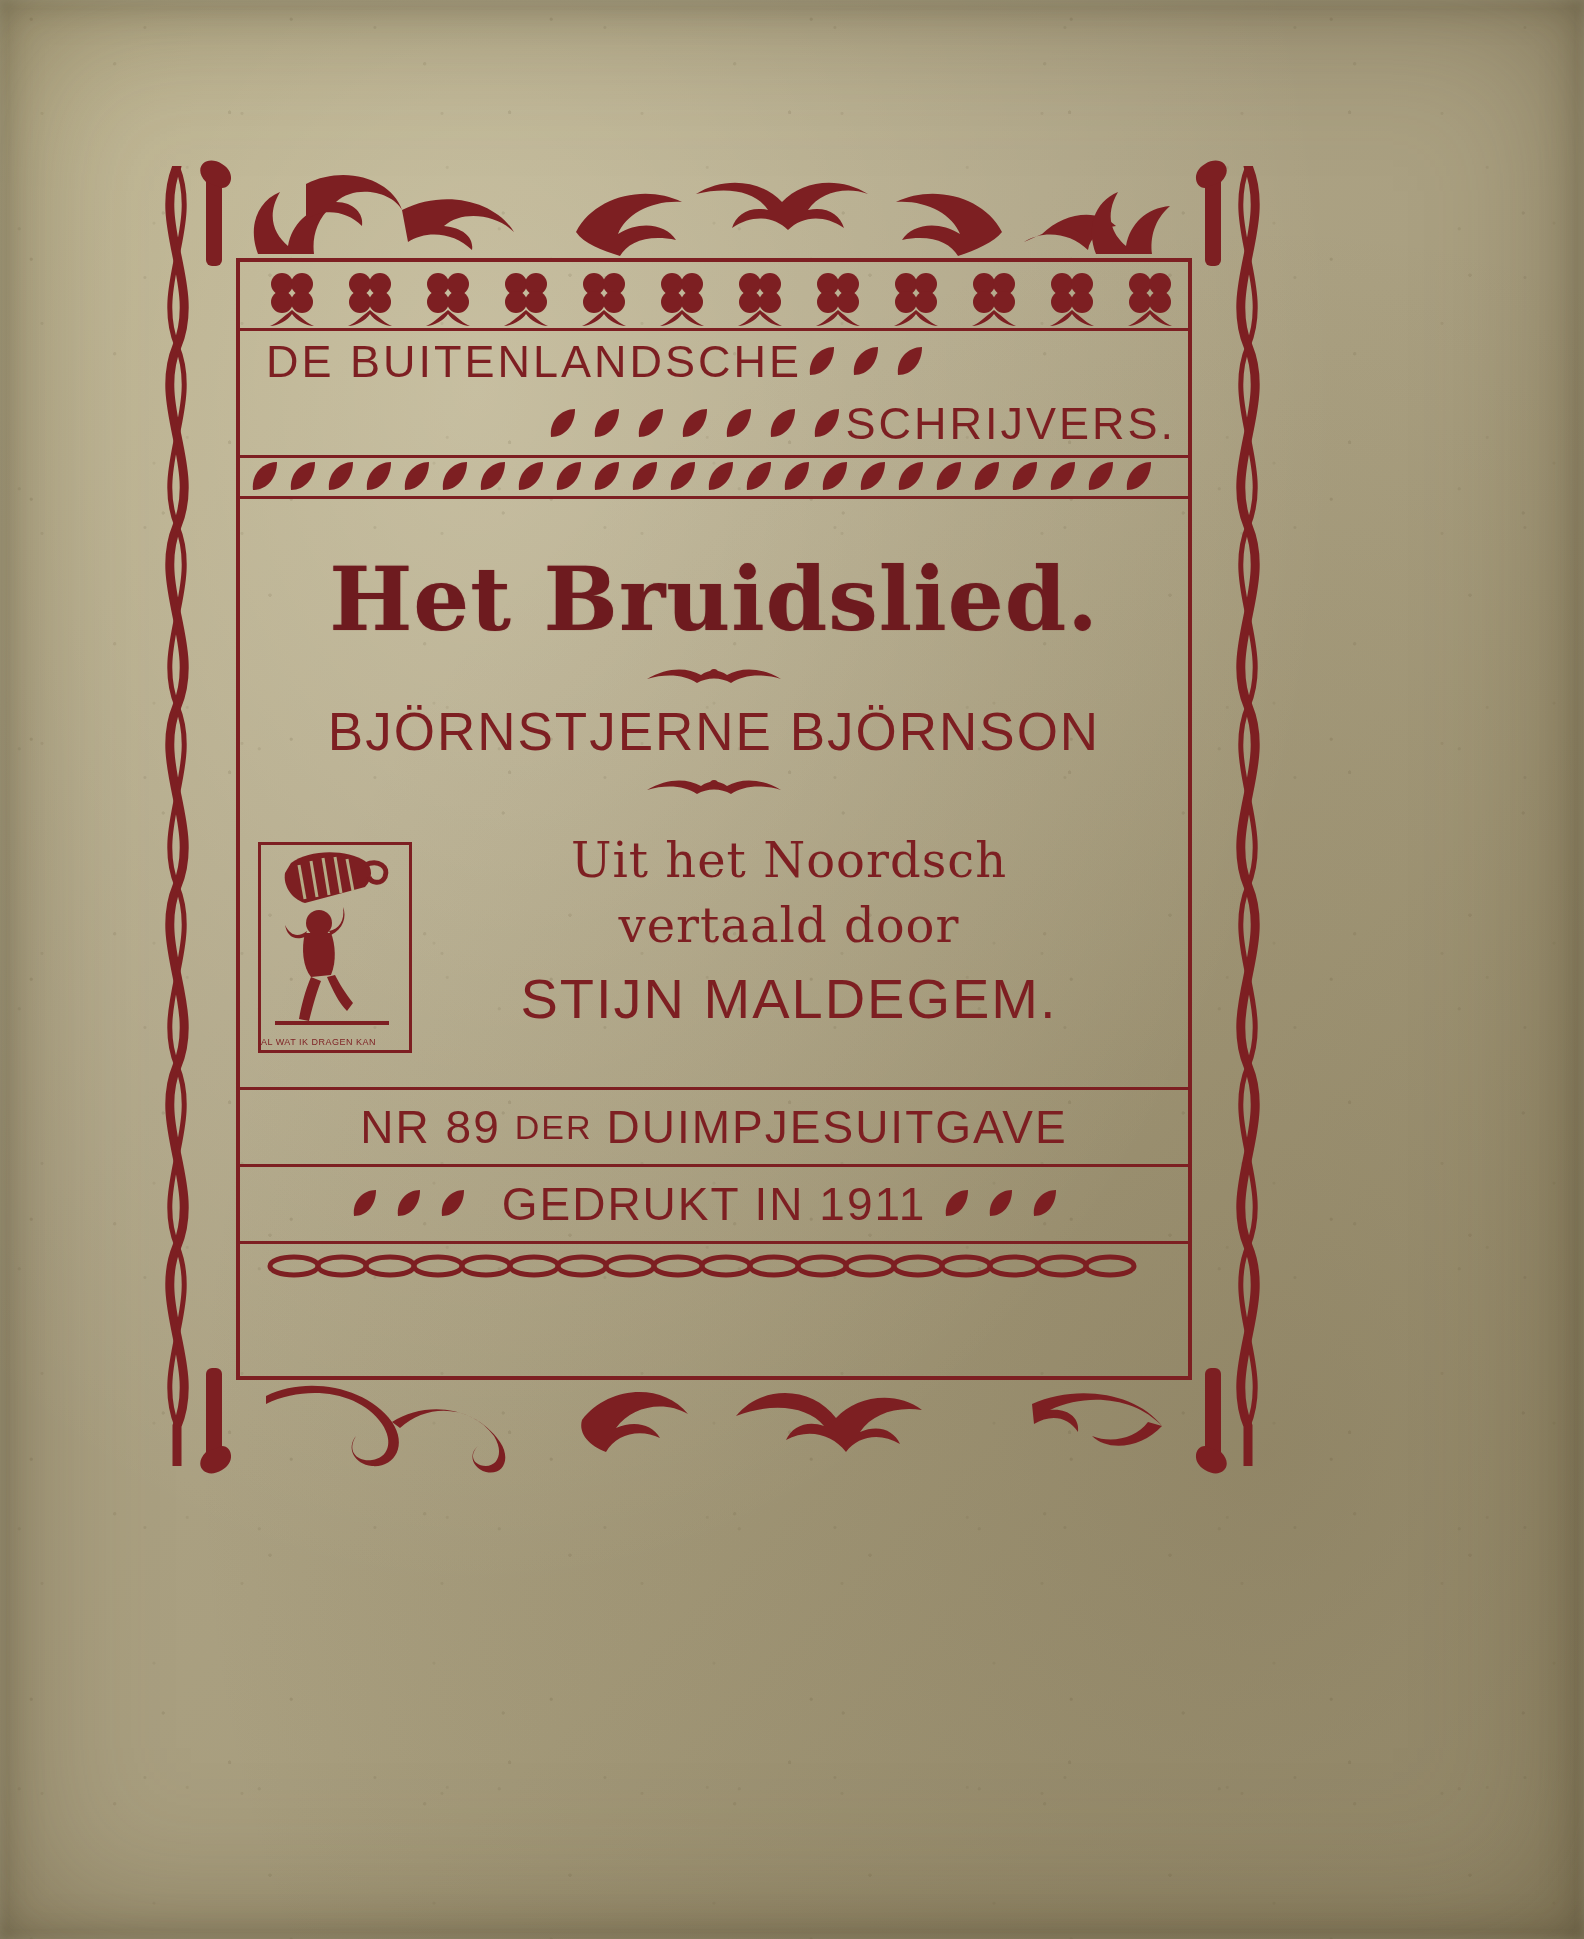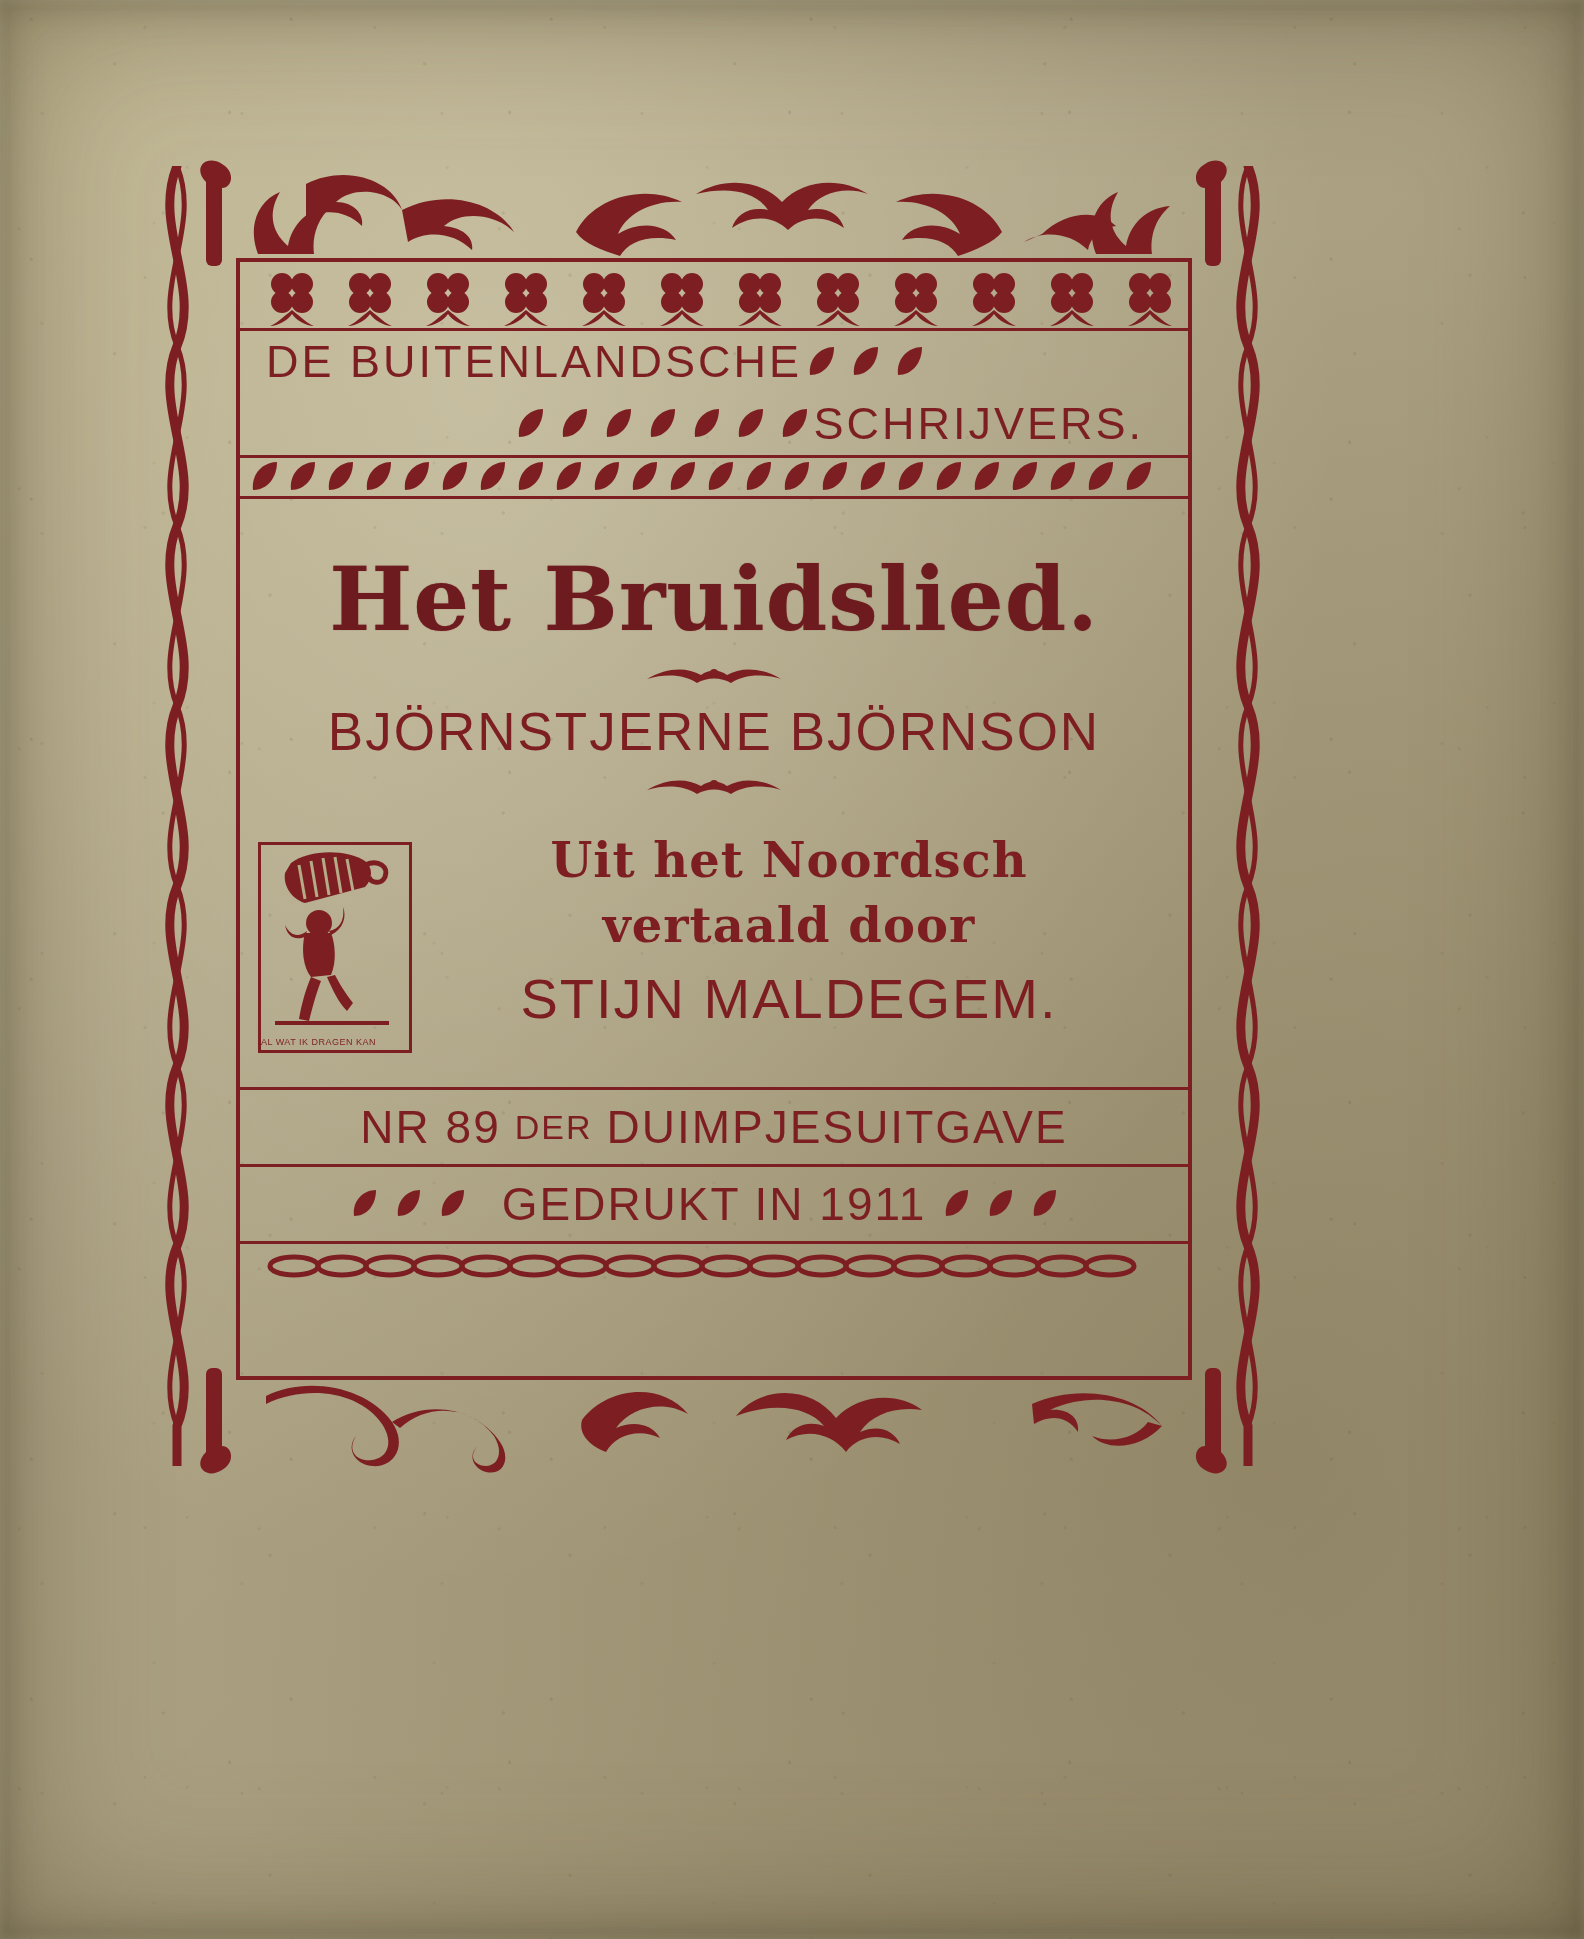--- a/index.html
+++ b/index.html
@@ -125,21 +125,21 @@
     height: 62px;
     display: flex;
     align-items: center;
     padding-left: 26px;
   }
   .series-line2 {
     height: 62px;
     display: flex;
     align-items: center;
     justify-content: flex-end;
-    padding-right: 44px;
+    padding-right: 12px;
     border-bottom: 3px solid #7d1f22;
   }
   .series-text {
     color: #7d1f22;
     font-family: "Liberation Sans", sans-serif;
     font-size: 45px;
     letter-spacing: 3px;
     white-space: nowrap;
   }
 
@@ -196,21 +196,20 @@
   #translation {
     flex: 1;
     text-align: center;
     color: #7d1f22;
   }
   .tr-line1, .tr-line2 {
     font-family: "DejaVu Serif", serif;
     font-size: 48px;
     letter-spacing: 1px;
     line-height: 1.35;
-    font-weight: bold;
   }
   .tr-name {
     font-family: "Liberation Sans", sans-serif;
     font-size: 56px;
     letter-spacing: 2px;
     margin-top: 8px;
   }
 
   .imprint-row {
     border-top: 3px solid #7d1f22;

